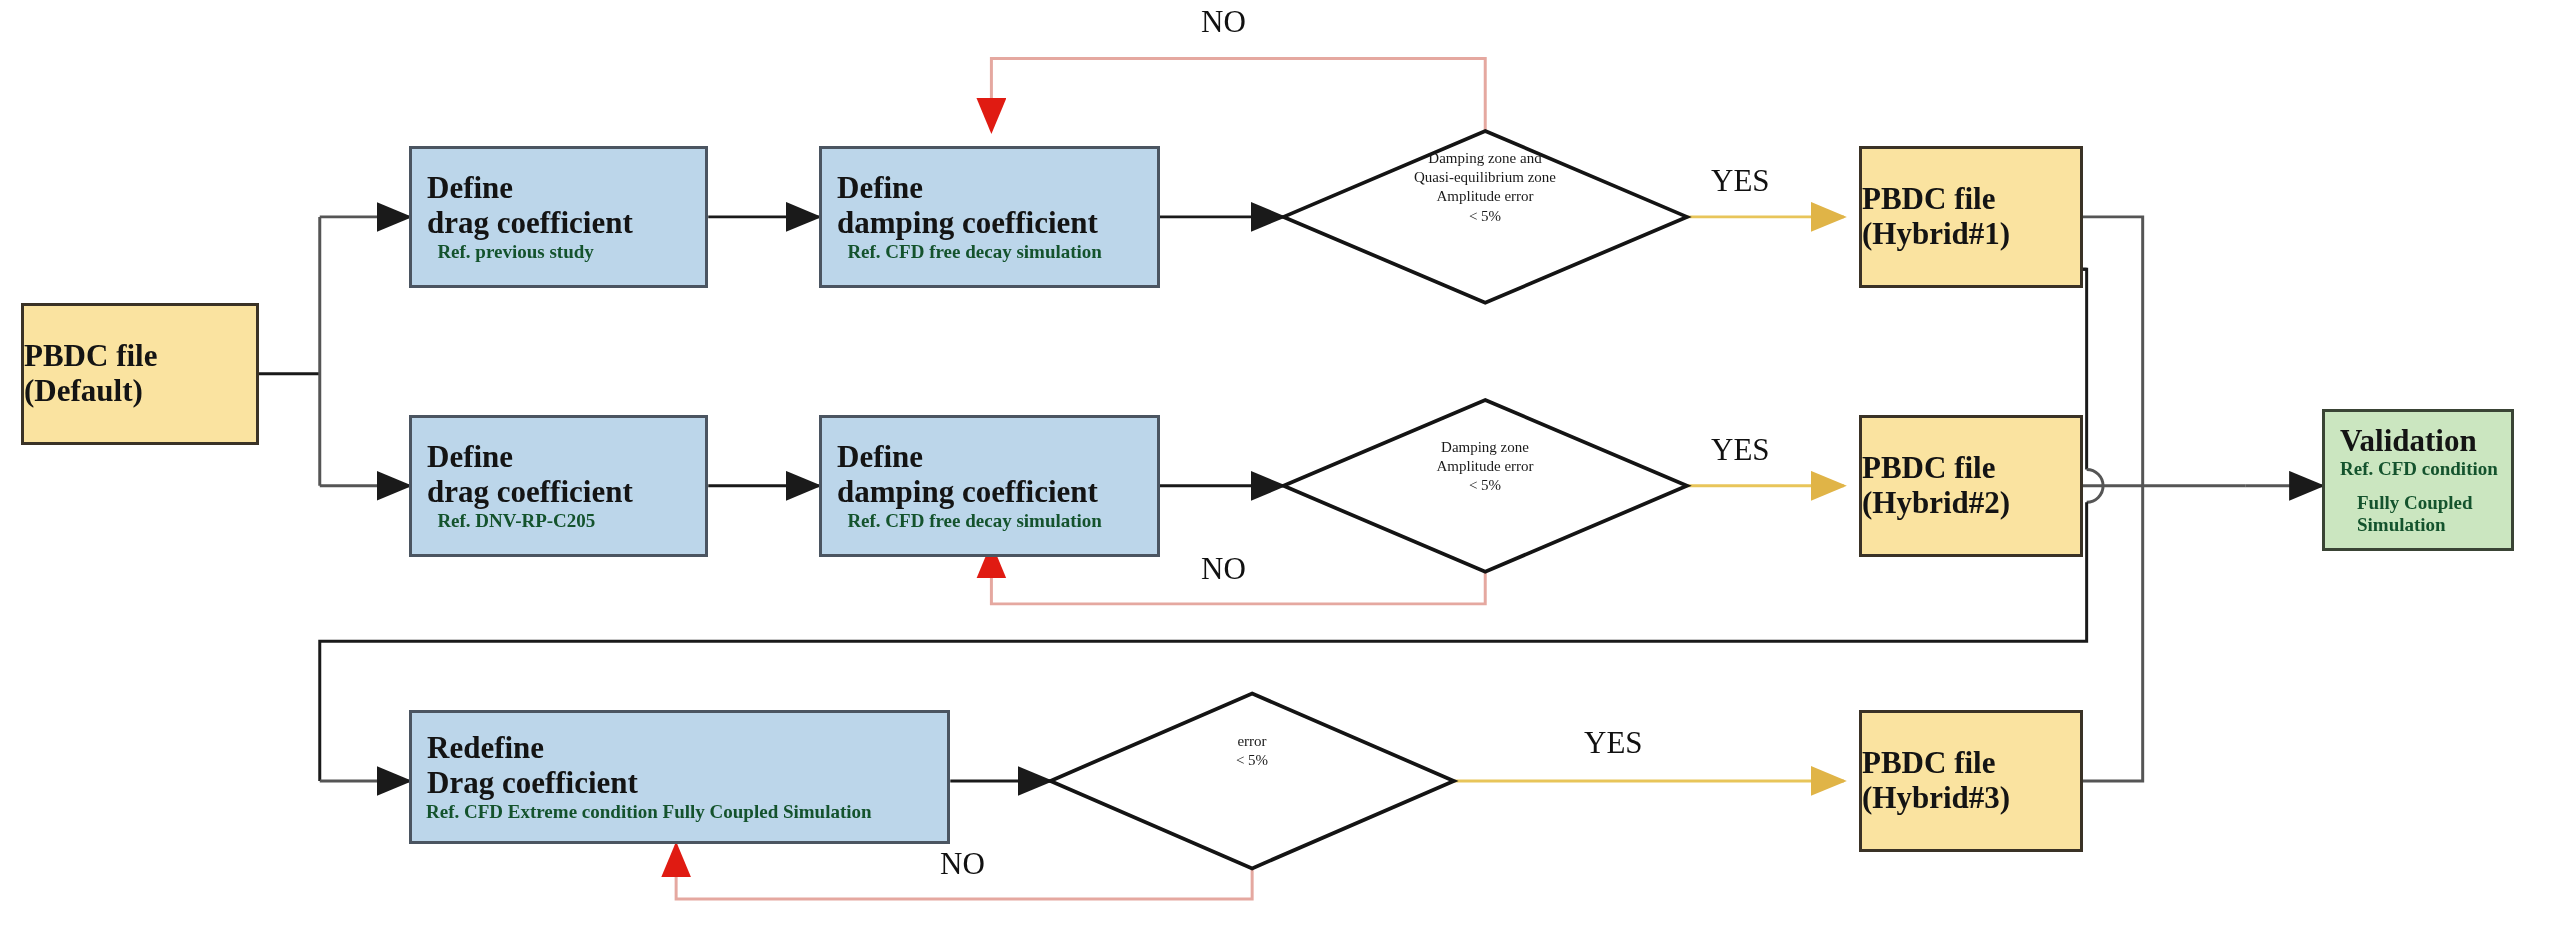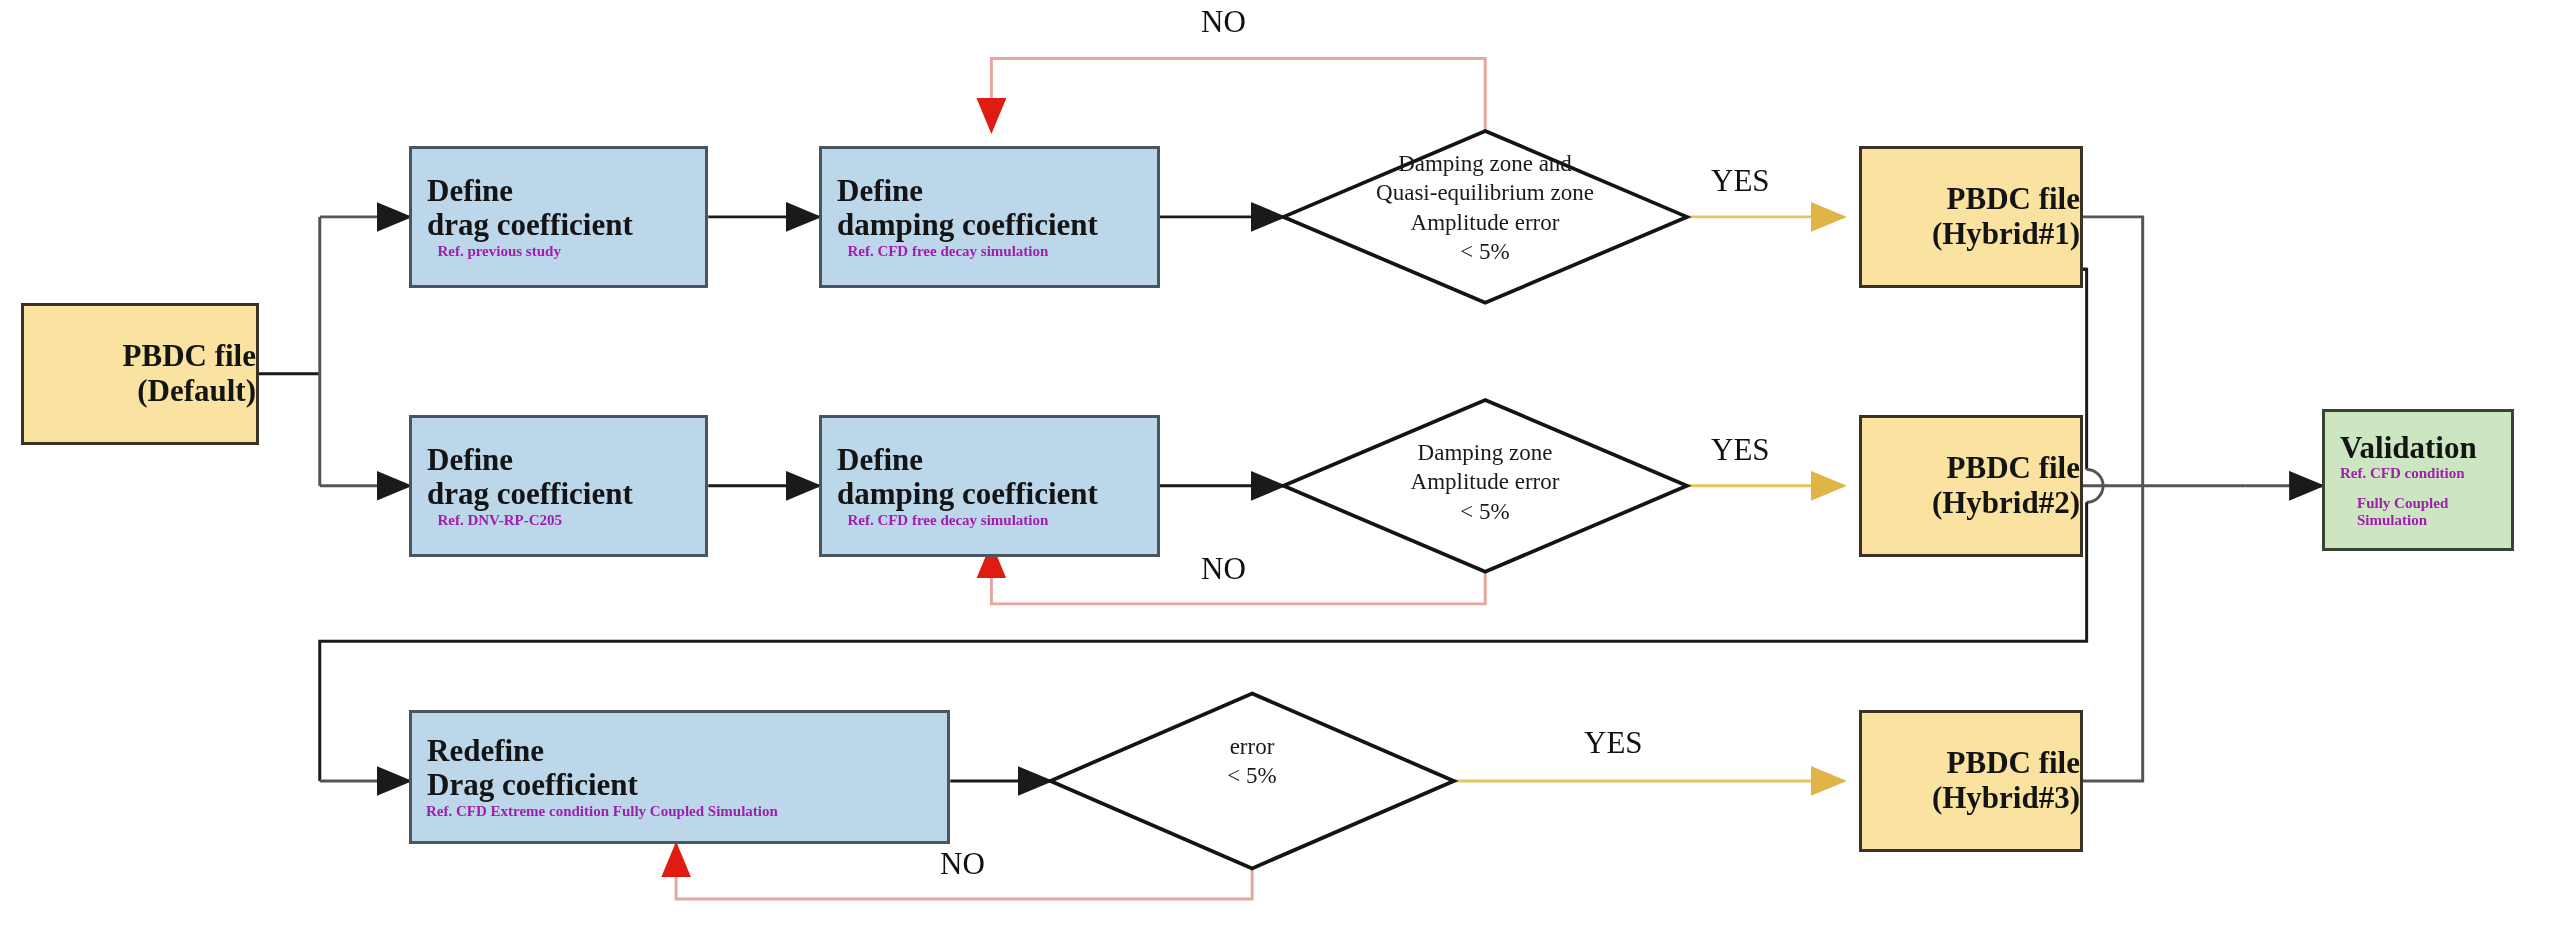--- a/index.html
+++ b/index.html
@@ -5,25 +5,25 @@
   html,body{margin:0;padding:0;background:#ffffff;}
   body{width:2576px;height:950px;font-family:"Liberation Serif",serif;overflow:hidden;}
   #root{position:relative;width:2576px;height:950px;background:#fff;}
   svg.layer{position:absolute;left:0;top:0;width:2576px;height:950px;}
   .node{position:absolute;box-sizing:border-box;}
   .box{border:3px solid #404040;display:flex;flex-direction:column;justify-content:center;font-weight:bold;}
   .box.yellow{background:#fae3a0;border-color:#3a3226;}
   .box.blue{background:#bcd6ea;border-color:#4b5561;}
   .box.green{background:#cbe6c0;border-color:#3a4435;}
   .t-main{font-size:31px;line-height:1.12;color:#141414;}
-  .t-sub{font-size:15px;line-height:1.16;color:#a21caf;}
-  .center{text-align:right;}
+  .t-sub{font-size:19px;line-height:1.16;color:#14532d;}
+  .center{text-align:left;}
   .lpad{padding-left:15px;}
   .lbl{position:absolute;font-size:31px;color:#111;white-space:nowrap;}
-  .dtext{position:absolute;text-align:center;font-size:23px;line-height:1.28;color:#1a1a1a;white-space:nowrap;}
+  .dtext{position:absolute;text-align:center;font-size:15px;line-height:1.28;color:#1a1a1a;white-space:nowrap;}
 </style>
 </head>
 <body>
 
 <div id="root">
 
   <svg class="layer" viewBox="0 0 3448 1271">
     <defs>
       <marker id="ah-dark" markerWidth="14" markerHeight="14" refX="11" refY="5" orient="auto" markerUnits="strokeWidth">
         <path d="M0,0 L12,5 L0,10 z" fill="#1a1a1a"></path>

